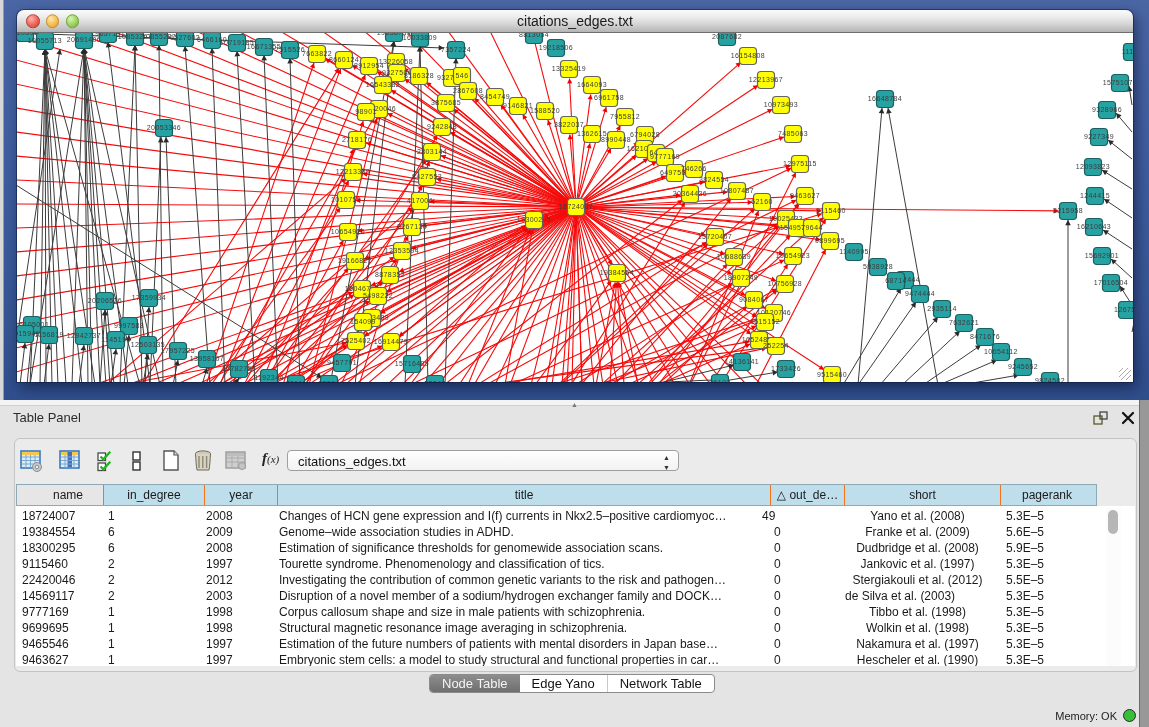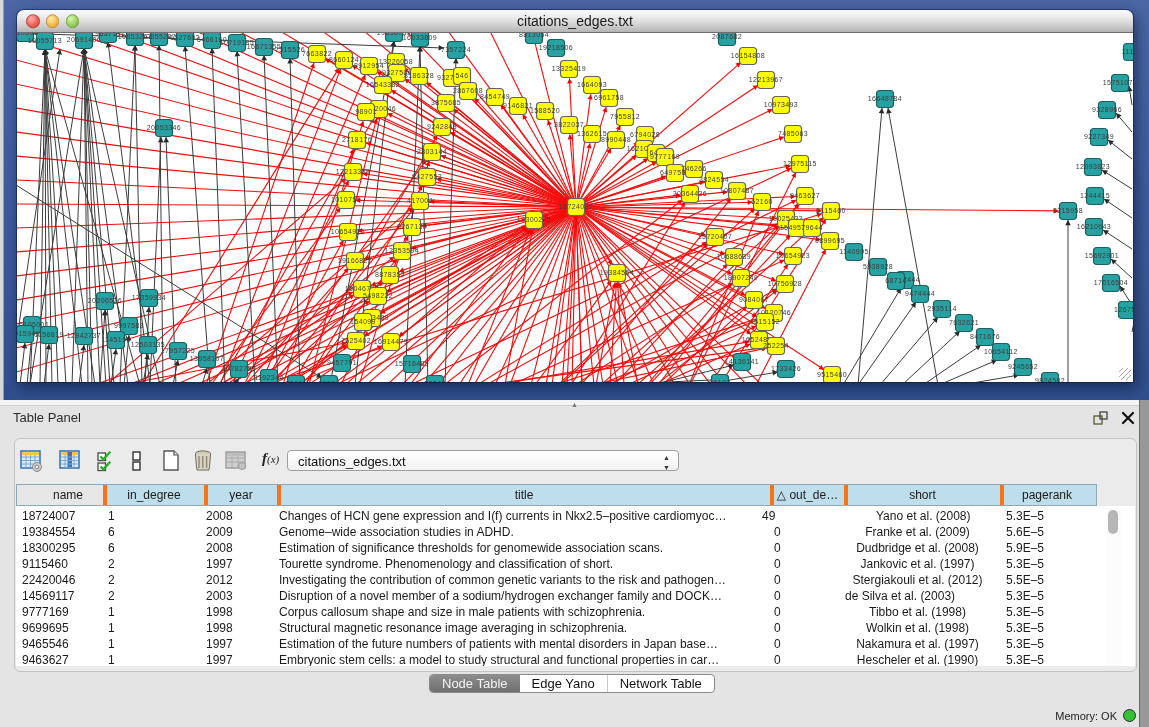--- a/index.html
+++ b/index.html
@@ -21,21 +21,21 @@
 #splitbar{position:absolute;left:0;top:0;width:1149px;height:5px;background:#f4f4f4;border-bottom:1px solid #cfcfcf;}
 #handle{position:absolute;left:571px;top:1px;color:#777;font-size:7px;}
 #tp-title{position:absolute;left:13px;top:10px;font-size:13px;color:#2c2c2c;}
 #tp-icons{position:absolute;right:14px;top:11px;}
 #panel{position:absolute;left:14px;top:38px;width:1121px;height:232px;background:#ebebeb;
  border:1px solid #c3c3c3;border-radius:6px;}
 #combo{position:absolute;left:287px;top:50px;width:392px;height:21px;background:linear-gradient(180deg,#ffffff,#f2f2f2);
  border:1px solid #9f9f9f;border-radius:4px;font-size:13px;color:#111;line-height:21px;padding-left:10px;box-sizing:border-box;}
 #combo .arr{position:absolute;right:8px;top:2px;font-size:7px;color:#333;line-height:10px;}
 #thead{position:absolute;left:16px;top:84px;width:1081px;height:22px;background:#bfdeec;border:1px solid #8fa8b5;box-sizing:border-box;}
-#thead .hc{position:absolute;top:0;height:20px;line-height:20px;text-align:center;font-size:12px;color:#1a1a1a;border-right:4px solid #f97316;}
+#thead .hc{position:absolute;top:0;height:20px;line-height:20px;text-align:center;font-size:12px;color:#1a1a1a;border-right:1px solid #f97316;}
 #tbody{position:absolute;left:16px;top:106px;width:1119px;height:160px;background:#fff;overflow:hidden;}
 .row{position:absolute;left:0;width:1080px;height:16px;font-size:12px;color:#1a1a1a;}
 .row span{position:absolute;top:0;line-height:16px;white-space:nowrap;}
 #vsb{position:absolute;left:1106px;top:108px;width:15px;height:158px;background:#fcfcfc;}
 #vsb .thumb{position:absolute;left:2px;top:2px;width:10px;height:24px;border-radius:5px;background:#b6b6b6;}
 #tabs{position:absolute;left:429px;top:274px;height:17px;border:1px solid #8b8b8b;border-radius:4px;overflow:hidden;background:#fff;}
 #tabs .seg{display:inline-block;height:17px;line-height:17px;font-size:13px;padding:0 12px;color:#111;vertical-align:top;}
 #tabs .sel{background:linear-gradient(180deg,#8d8d8d,#6f6f6f);color:#f4f4f4;}
 #memory{position:absolute;right:32px;top:310px;font-size:11px;color:#222;margin-left:36px;}
 #memdot{position:absolute;right:13px;top:309px;width:11px;height:11px;border-radius:50%;background:#35c135;border:1px solid #2a2a2a;}
@@ -908,21 +908,21 @@
     <div class="hc" style="left:828px;width:155px;">short</div>
     <div class="hc" style="left:984px;width:92px;border-right:none;">pagerank</div>
   </div>
   <div id="tbody">
       <div class="row" style="top:2px">
         <span style="left:6px">18724007</span>
         <span style="left:92px">1</span>
         <span style="left:190px">2008</span>
         <span style="left:263px;width:485px;overflow:hidden;white-space:nowrap">Changes of HCN gene expression and I(f) currents in Nkx2.5–positive cardiomyoc…</span>
         <span style="left:746px">49</span>
-        <span style="left:860px;width:145px;text-align:left">Yano et al. (2008)</span>
+        <span style="left:829px;width:145px;text-align:center">Yano et al. (2008)</span>
         <span style="left:990px">5.3E–5</span>
       </div>
       <div class="row" style="top:18px">
         <span style="left:6px">19384554</span>
         <span style="left:92px">6</span>
         <span style="left:190px">2009</span>
         <span style="left:263px;width:485px;overflow:hidden;white-space:nowrap">Genome–wide association studies in ADHD.</span>
         <span style="left:758px">0</span>
         <span style="left:829px;width:145px;text-align:center">Franke et al. (2009)</span>
         <span style="left:990px">5.6E–5</span>
@@ -933,21 +933,21 @@
         <span style="left:190px">2008</span>
         <span style="left:263px;width:485px;overflow:hidden;white-space:nowrap">Estimation of significance thresholds for genomewide association scans.</span>
         <span style="left:758px">0</span>
         <span style="left:829px;width:145px;text-align:center">Dudbridge et al. (2008)</span>
         <span style="left:990px">5.9E–5</span>
       </div>
       <div class="row" style="top:50px">
         <span style="left:6px">9115460</span>
         <span style="left:92px">2</span>
         <span style="left:190px">1997</span>
-        <span style="left:263px;width:485px;overflow:hidden;white-space:nowrap">Tourette syndrome. Phenomenology and classification of short.</span>
+        <span style="left:263px;width:485px;overflow:hidden;white-space:nowrap">Tourette syndrome. Phenomenology and classification of tics.</span>
         <span style="left:758px">0</span>
         <span style="left:829px;width:145px;text-align:center">Jankovic et al. (1997)</span>
         <span style="left:990px">5.3E–5</span>
       </div>
       <div class="row" style="top:66px">
         <span style="left:6px">22420046</span>
         <span style="left:92px">2</span>
         <span style="left:190px">2012</span>
         <span style="left:263px;width:485px;overflow:hidden;white-space:nowrap">Investigating the contribution of common genetic variants to the risk and pathogen…</span>
         <span style="left:758px">0</span>

